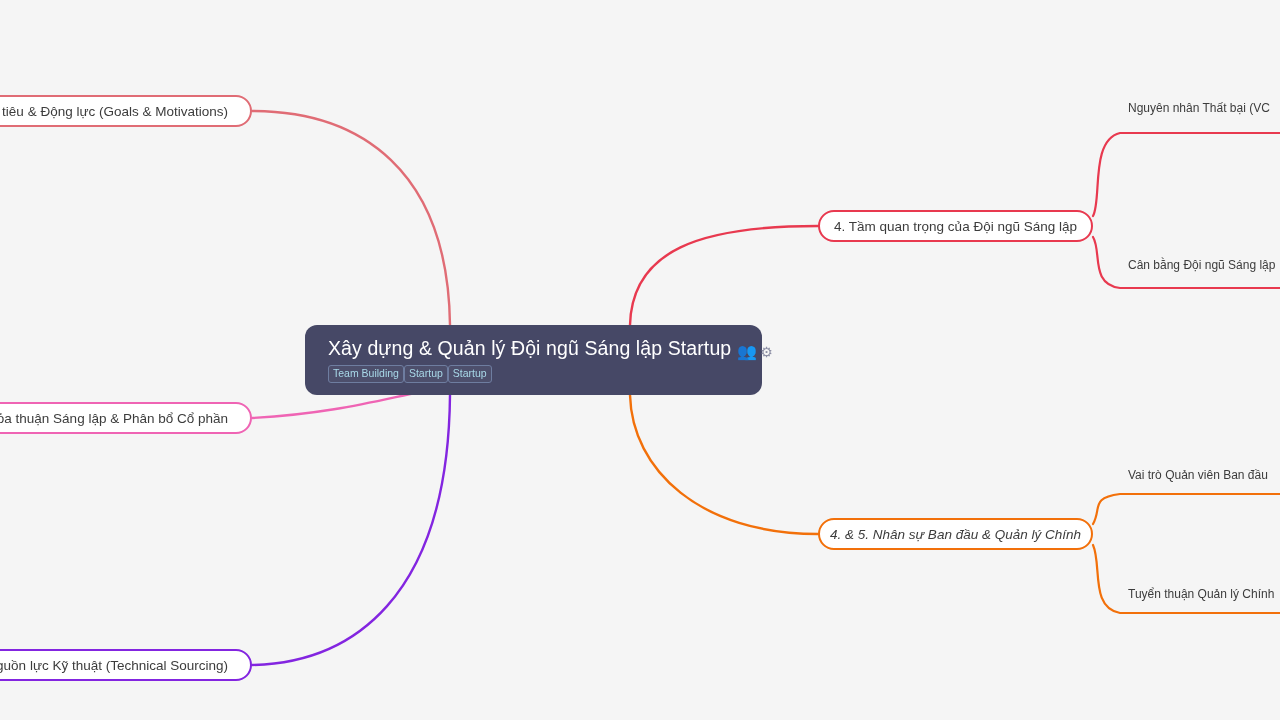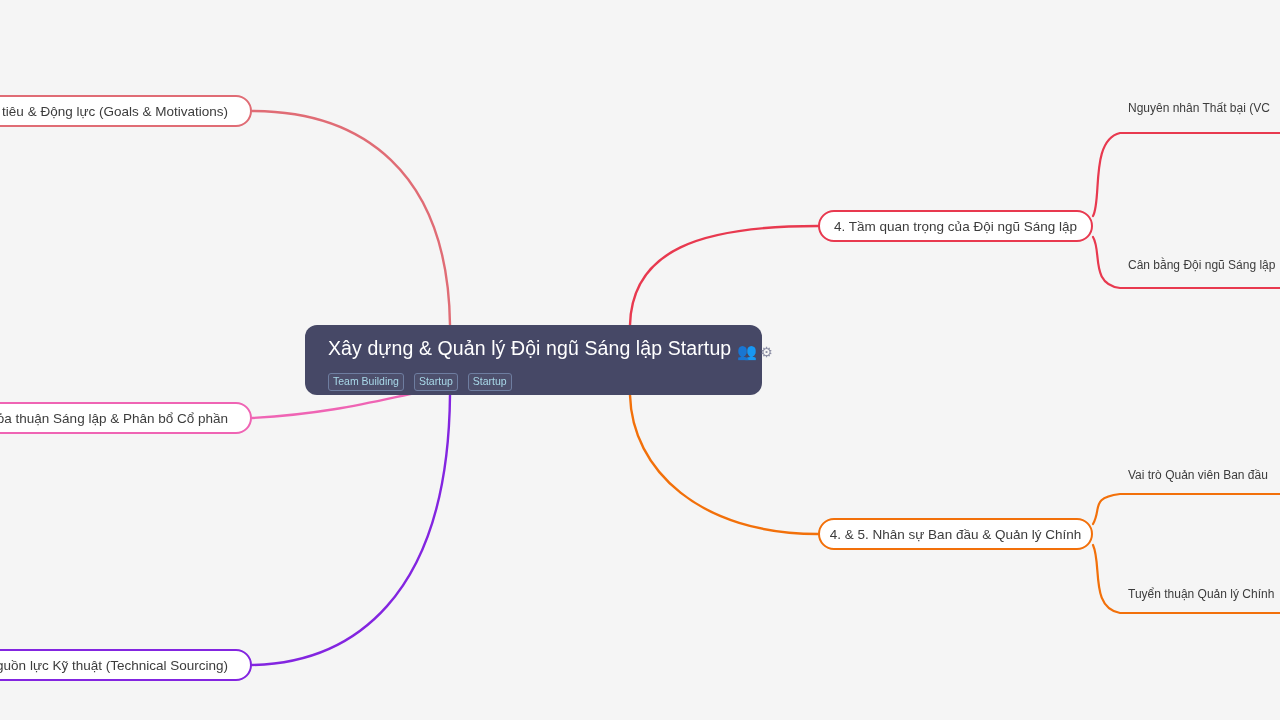--- a/index.html
+++ b/index.html
@@ -47,23 +47,23 @@
     margin-left: 6px;
     vertical-align: -2px;
   }
   .icon-people { font-size: 16px; }
   .icon-gear {
     font-size: 14px;
     color: #8e90a6;
     margin-left: 3px;
   }
   .root-tags {
-    margin-top: 8px;
+    margin-top: 0;
     display: flex;
-    gap: 10px;
+    gap: 0;
   }
   .tag {
     font-size: 10.5px;
     line-height: 13px;
     color: #a8d8e8;
     border: 1px solid #6e7da0;
     border-radius: 3px;
     padding: 1px 4px 2px 4px;
     background: rgba(255,255,255,0.04);
     white-space: nowrap;
@@ -140,21 +140,21 @@
   </div>
 
   <div class="pill" style="left:-120px; top:649px; width:372px; border-color:#8325e0; justify-content:flex-end; padding-right:22px;">
     <span>guồn lực Kỹ thuật (Technical Sourcing)</span>
   </div>
 
   <div class="pill" style="left:818px; top:210px; width:275px; border-color:#e8394f;">
     <span>4. Tầm quan trọng của Đội ngũ Sáng lập</span>
   </div>
 
-  <div class="pill" style="left:818px; top:518px; width:275px; border-color:#f2700a;">
+  <div class="pill" style="left:818px; top:518px; width:275px; border-color:#f2700a;font-style:italic;">
     <span>4. &amp; 5. Nhân sự Ban đầu &amp; Quản lý Chính</span>
   </div>
 
   <div class="leaf" style="left:1128px; top:101px;">
     <span>Nguyên nhân Thất bại (VC</span>
   </div>
 
   <div class="leaf" style="left:1128px; top:258px;">
     <span>Cân bằng Đội ngũ Sáng lập</span>
   </div>

